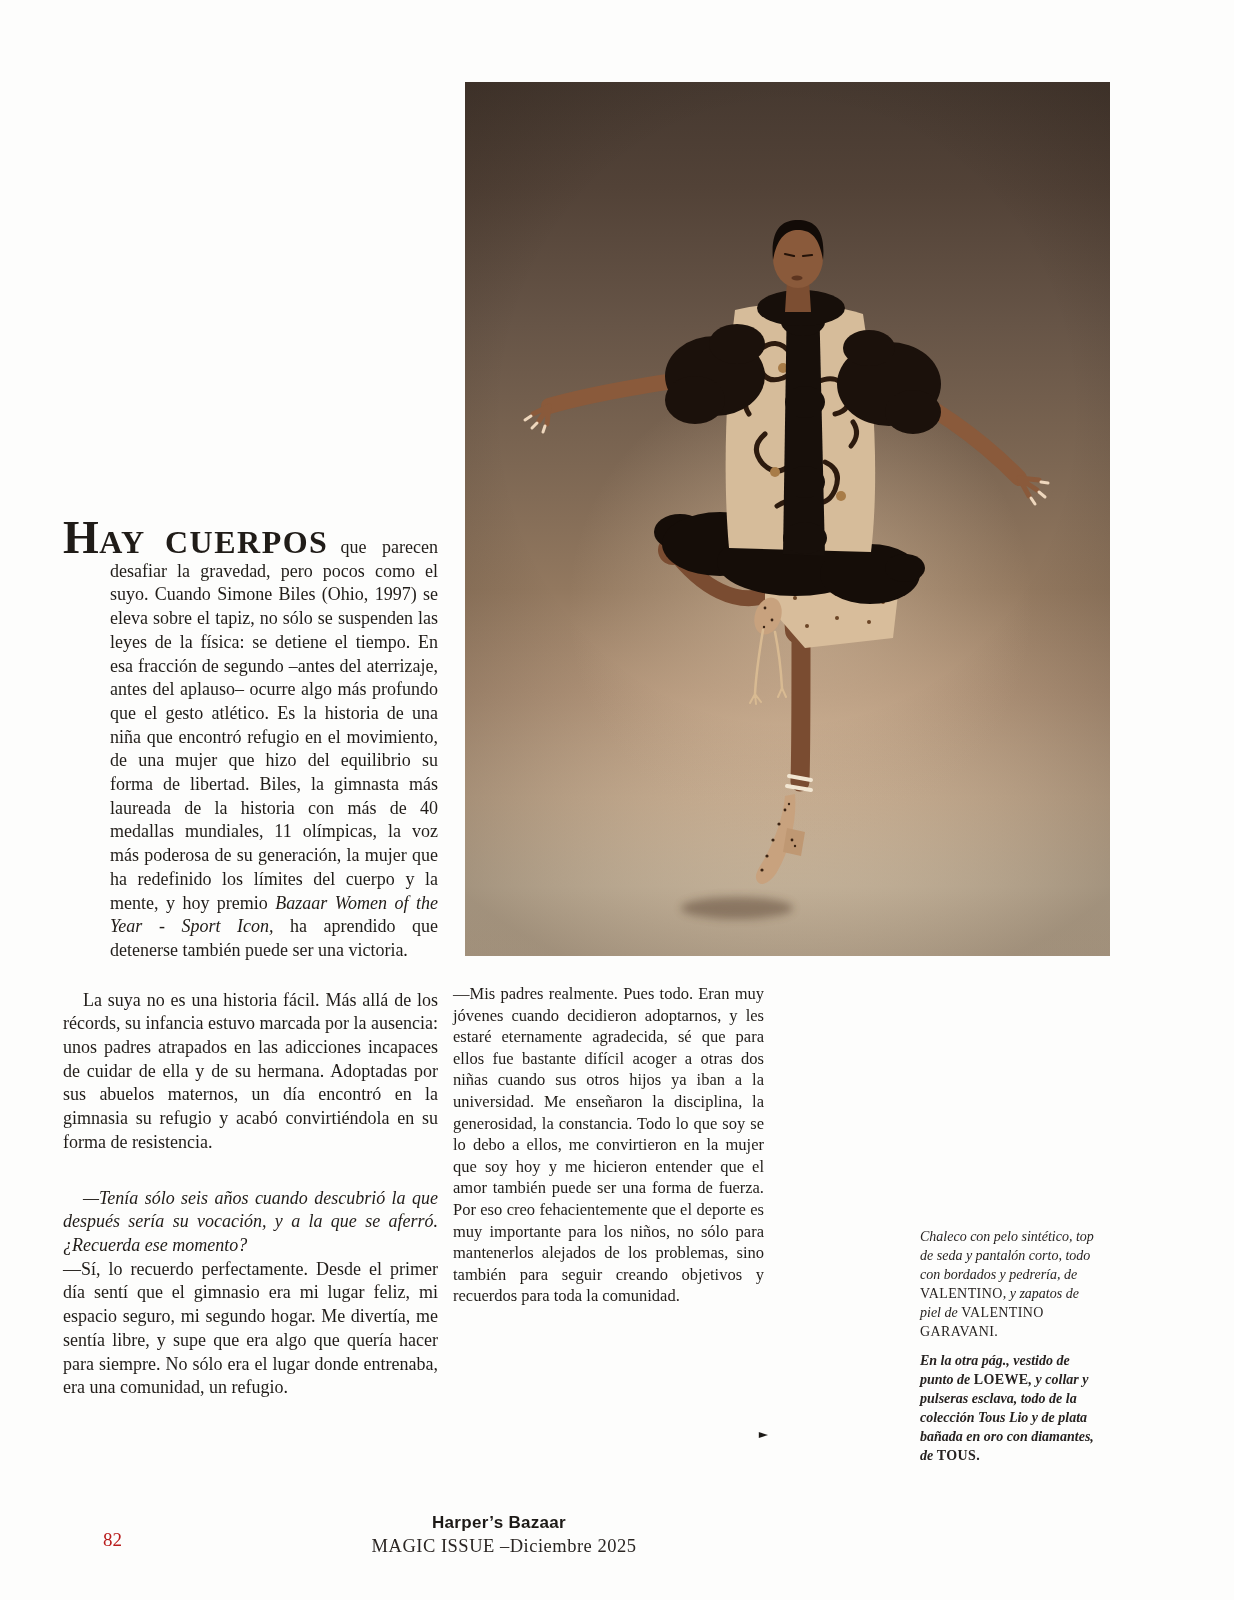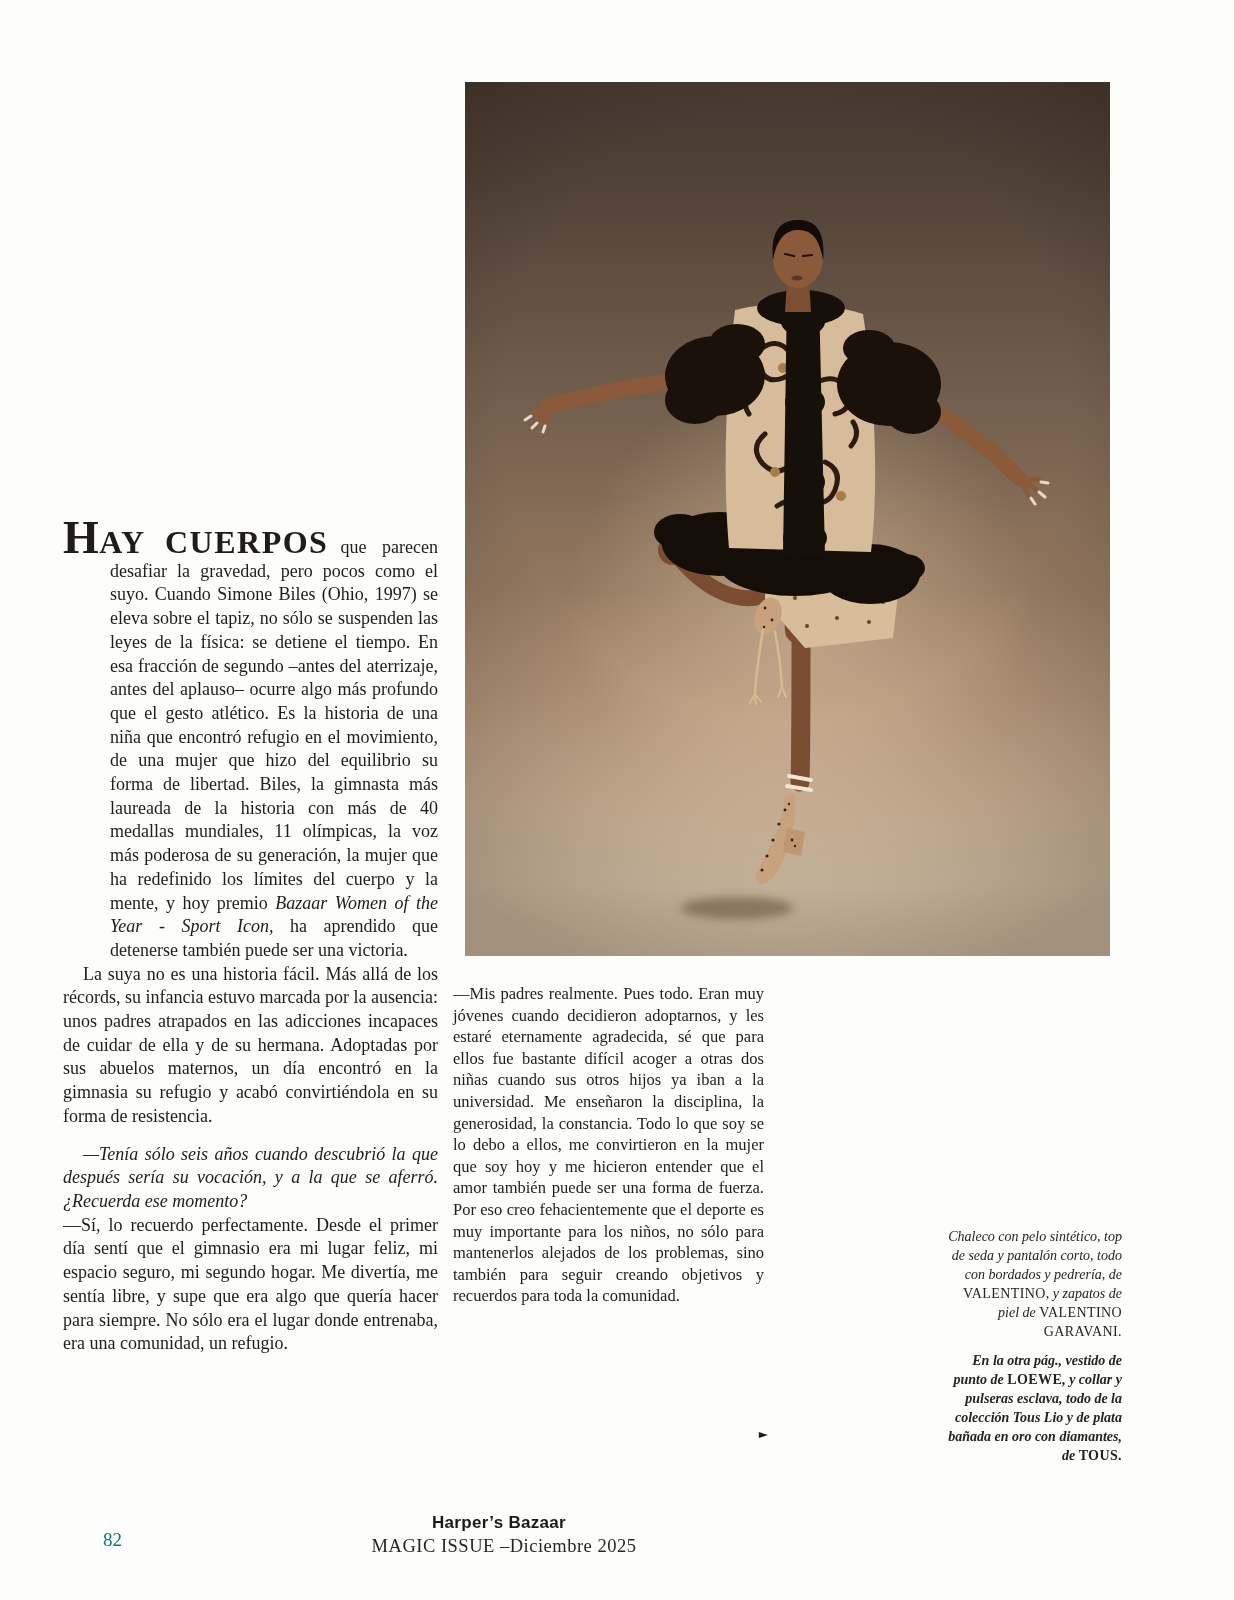--- a/index.html
+++ b/index.html
@@ -27,58 +27,57 @@
 
   
   .col1 {
     position:absolute; left:63px; top:536px; width:375px;
     font-size:18px; line-height:23.7px; text-align:justify;
     hyphens:auto;
   }
   .col1 p.lead { padding-left:47px; text-indent:-47px; }
   .lead-initial { font-size:46px; line-height:0; font-weight:bold; letter-spacing:.5px; }
   .lead-caps   { font-size:32px; line-height:0; font-weight:bold; letter-spacing:1.5px; margin-right:12px; }
-  .indent { text-indent:20px; }
+  .indent { text-indent:20px;margin-top:26px; }
   .q { font-style:italic; text-indent:20px; }
-  .col1 .q { margin-top:14px;font-style:italic; }
+  .col1 .q { margin-top:32px;font-style:italic; }
 
   
   .col2 {
     position:absolute; left:453px; top:983px; width:311px;
     font-size:16.5px; line-height:21.6px; text-align:justify;
     hyphens:auto;
   }
   .cont-arrow {
     position:absolute; right:-4px; top:445px;
     font-size:12px; line-height:12px; color:#1c1916;
     font-family:"DejaVu Sans", sans-serif;
   }
 
   
   .caption {
     position:absolute; left:920px; top:1227px; width:178px;
-    font-size:14px; line-height:19px; text-align:right; font-style:italic;
+    font-size:14px; line-height:19px; text-align:left; font-style:italic;
     color:#262220;
-    margin-left:24px;
   }
   .caption .brand { font-style:normal; letter-spacing:.4px; }
   .caption p + p { margin-top:10px;font-weight:bold; }
 
   
   .footer { position:absolute; left:0; top:1513px; width:998px; text-align:center; }
   .footer-brand {
     font-family:"Liberation Sans", sans-serif;
     font-weight:bold; font-size:17px; letter-spacing:.3px; color:#1c1916;
   }
   .footer-issue {
     margin-top:3px; font-size:18.5px; letter-spacing:.5px; color:#2a2522;padding-left:10px;
   }
   .page-number {
     position:absolute; left:103px; top:1529px;
-    font-size:19px; color:#0f766e;
+    font-size:19px; color:#b91c1c;
   }
 </style>
 </head>
 <body>
 
 <div class="page">
 
   <div class="photo">
     <svg viewBox="0 0 645 874" width="645" height="874">
       <defs>

